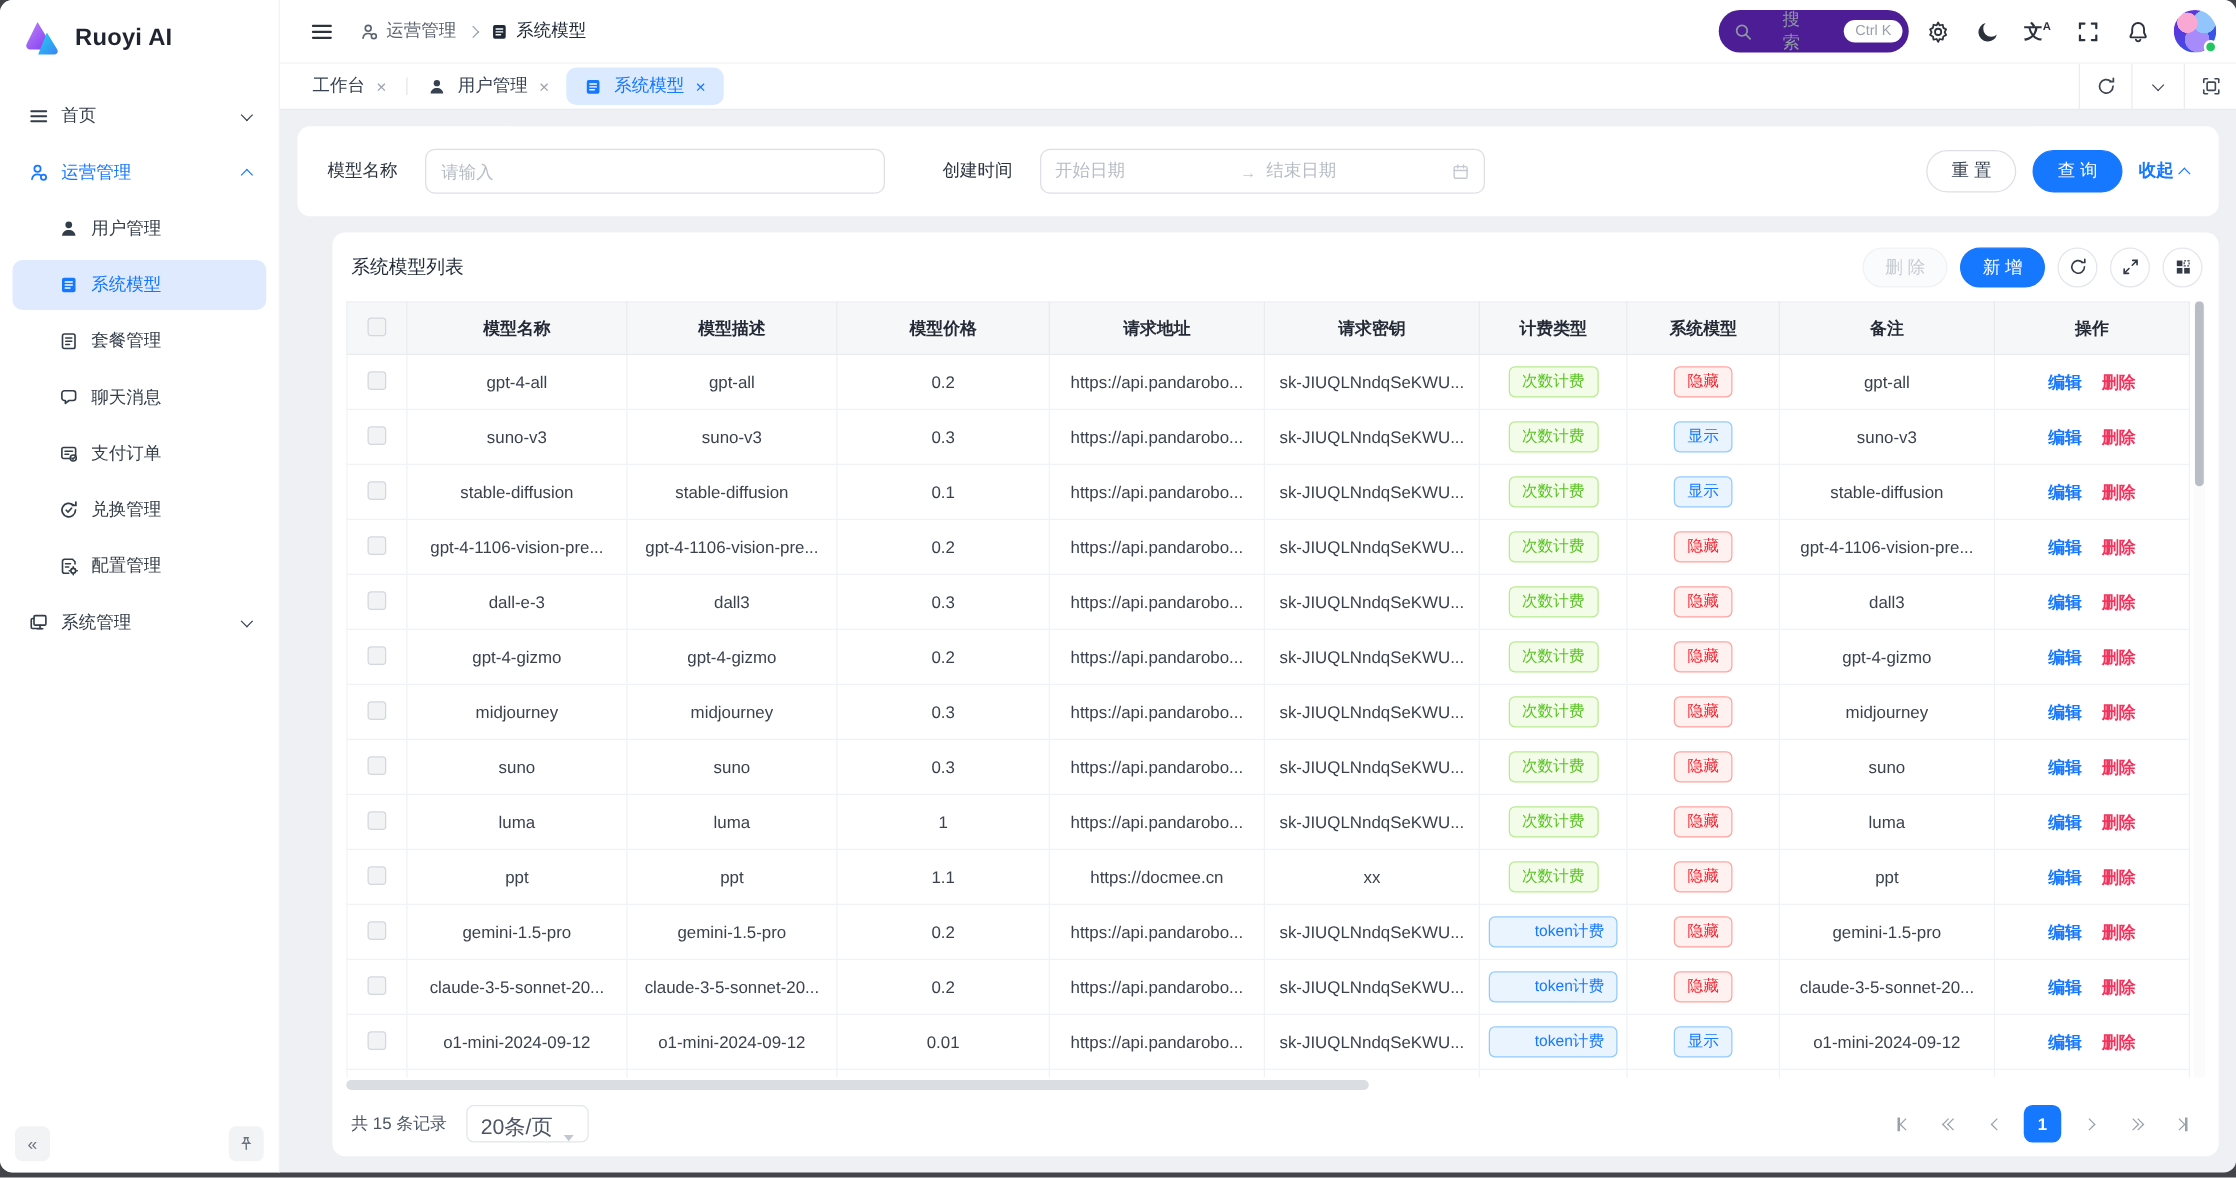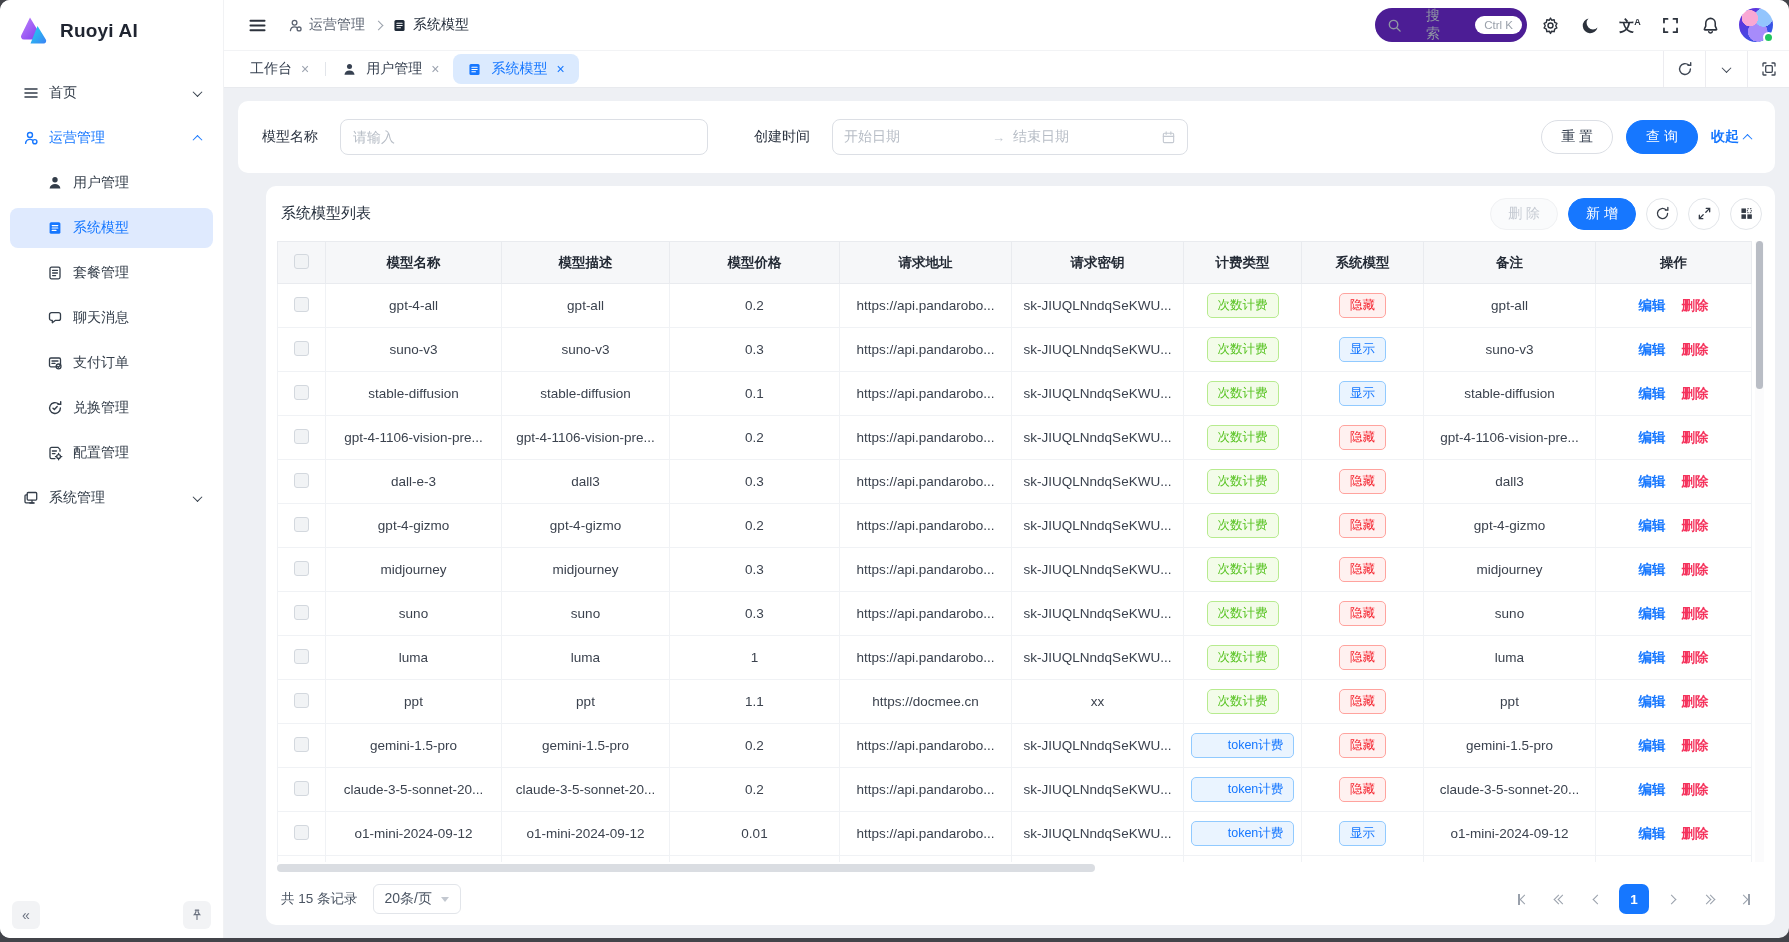--- a/index.html
+++ b/index.html
@@ -113,21 +113,21 @@
   .b-shown{color:var(--primary);background:#eaf4ff;border:1px solid #91caff;}
   .lnk{font-size:13.5px;font-weight:700;cursor:pointer;text-decoration:none;}
   .lnk.edit{color:var(--primary);margin-right:16px;}
   .lnk.del{color:#f5325c;}
   .vtrack{position:absolute;top:0;right:0;width:9px;height:100%;background:#fbfbfc;}
   .vthumb{position:absolute;top:0;left:1px;width:7px;height:148px;background:#b9bdc5;border-radius:4px;}
   .hscroll{height:10px;margin:1px 11px 0;flex:none;position:relative;}
   .hthumb{position:absolute;left:0;top:1px;height:8px;width:55%;background:#dadde2;border-radius:4px;}
   .card-foot{height:52px;flex:none;display:flex;align-items:center;padding:0 15px;}
   .total-text{font-size:13.5px;color:#4b5563;}
-  .page-size{margin-left:15px;height:30px;border:1px solid #e2e5ea;border-radius:6px;display:flex;align-items:center;gap:9px;padding:0 11px;font-size:14px;color:#4b5563;cursor:pointer;background:#fff;}
+  .page-size{margin-left:15px;height:30px;border:1px solid #e2e5ea;border-radius:6px;display:flex;align-items:flex-end;gap:9px;padding:0 11px;font-size:17px;color:#4b5563;cursor:pointer;background:#fff;}
   .tri-down{width:0;height:0;border-left:4.5px solid transparent;border-right:4.5px solid transparent;border-top:5.5px solid #c3c8d0;}
   .pager{margin-left:auto;display:flex;align-items:center;gap:7px;}
   .pg{width:30px;height:30px;border:none;background:transparent;display:flex;align-items:center;justify-content:center;color:#99a0ab;cursor:pointer;border-radius:7px;font-size:13.5px;}
   .pg.current{background:var(--primary);color:#fff;font-weight:700;}
   .pchev{width:7px;height:7px;border-right:1.7px solid currentColor;border-bottom:1.7px solid currentColor;display:inline-block;flex:none;}
   .pchev.l{transform:rotate(135deg);}
   .pchev.r{transform:rotate(-45deg);}
   .pbar{width:1.7px;height:11px;background:currentColor;display:inline-block;flex:none;}
   .pg .pchev + .pchev{margin-left:-3px;}
   .pg .pbar + .pchev{margin-left:1px;}

